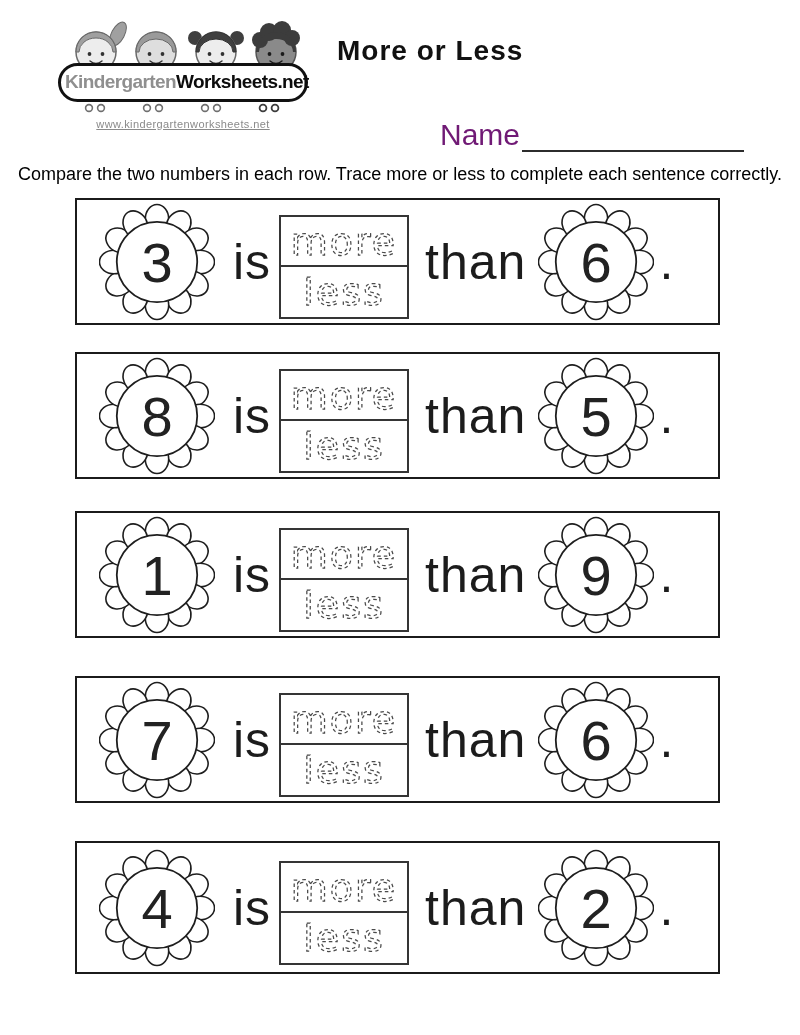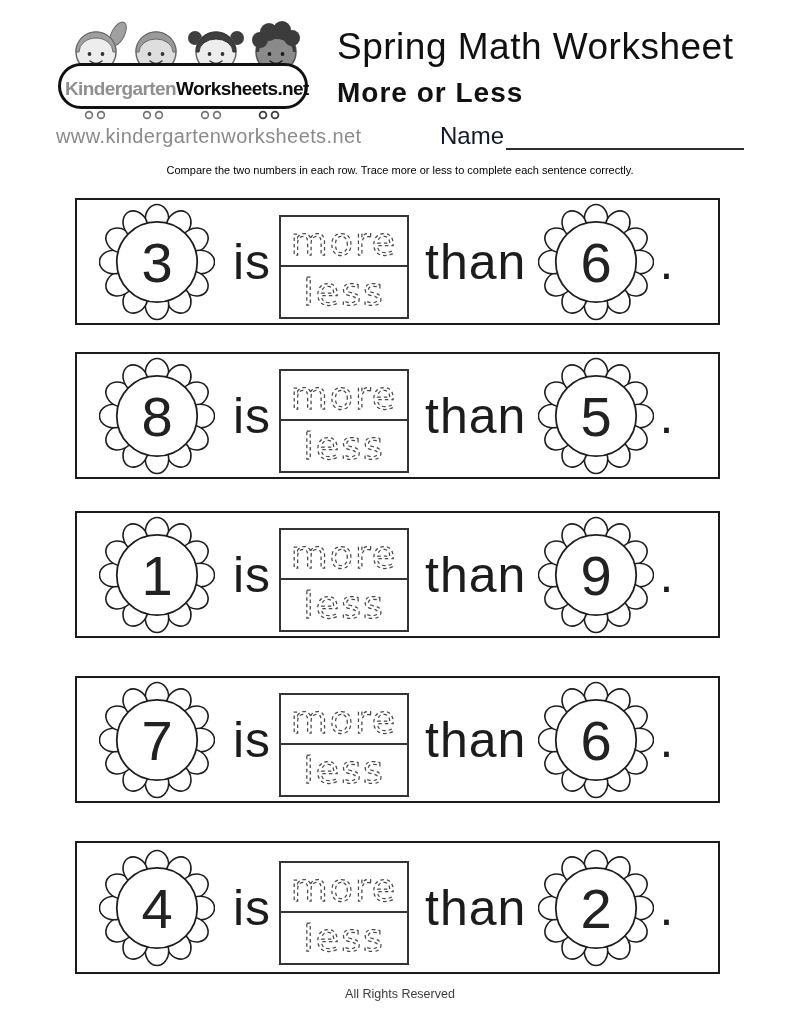--- a/index.html
+++ b/index.html
@@ -8,38 +8,38 @@
     width:800px; height:1035px; position:relative; overflow:hidden;
     font-family:"Liberation Sans", sans-serif; color:#1c1c1c;
   }
 
   
   .logo-block { position:absolute; left:56px; top:12px; width:254px; text-align:center; }
   .kids-svg { display:block; margin:0 auto -13px auto; position:relative; z-index:1; }
   .logo-pill {
     position:relative; z-index:2; background:#fff;
     border:3px solid #111; border-radius:26px;
-    width:250px; margin:0 auto; padding:12px 4px 6px 4px;
+    width:250px; margin:0 auto; padding:5px 4px 6px 4px;
     white-space:nowrap; font-size:19px; letter-spacing:-0.6px; font-weight:bold;
   }
   .logo-pill .gray-part { color:#8f8f8f; }
   .logo-pill .black-part { color:#0c0c0c; }
   .feet-svg { display:block; margin:-2px auto 0 auto; }
-  .logo-url { margin-top:4px; font-size:20px; color:#8a8a8a; letter-spacing:0.4px; }
+  .logo-url { margin-top:4px; font-size:11px; color:#8a8a8a; letter-spacing:0.4px;text-decoration:underline; }
 
   
   .title-block { position:absolute; left:337px; top:26px; }
   .page-title { font-size:37px; font-weight:normal; color:#101010; letter-spacing:0.5px; }
   .page-subtitle { margin-top:9px; font-size:28px; font-weight:bold; letter-spacing:1px; color:#111; }
 
   .name-row { position:absolute; top:118px; left:440px; right:56px; display:flex; align-items:flex-end; }
-  .name-label { font-size:24px; color:#0f172a; }
+  .name-label { font-size:30px; color:#701a75; }
   .name-line { flex:1; border-bottom:2.5px solid #2c2c2c; height:32px; margin-left:2px; }
 
-  .instruction { position:absolute; top:164px; left:0; right:0; text-align:center; font-size:11px; color:#000; }
+  .instruction { position:absolute; top:164px; left:0; right:0; text-align:center; font-size:18px; color:#000; }
 
   
   .rows-wrap { position:absolute; top:198px; left:75px; width:645px; }
   .ws-row {
     height:127px; border:2px solid #1b1b1b; background:#fff;
     display:flex; align-items:center;
   }
   .ws-row.r1 { margin-bottom:27px; }
   .ws-row.r2 { margin-bottom:32px; }
   .ws-row.r3 { margin-bottom:38px; }
@@ -126,21 +126,20 @@
     </g>
     <g fill="none" stroke="#3c3c3c" stroke-width="1.8">
       <circle cx="200" cy="8" r="3.4"></circle>
         <circle cx="212" cy="8" r="3.4"></circle>
     </g>
   </svg>
   <div class="logo-url">www.kindergartenworksheets.net</div>
 </div>
 
 <div class="title-block">
-  <div class="page-title">Spring Math Worksheet</div>
   <div class="page-subtitle">More or Less</div>
 </div>
 
 <div class="name-row">
   <span class="name-label">Name</span>
   <span class="name-line"></span>
 </div>
 
 <div class="instruction">Compare the two numbers in each row. Trace more or less to complete each sentence correctly.</div>
 
@@ -412,14 +411,13 @@
         </g>
       <circle class="center" cx="62" cy="62" r="43"></circle>
       <text x="62" y="83">2</text>
     </svg>
     <span class="period-word">.</span>
   </div>
 
 </div>
 
 <div class="footer">
-  <div>All Rights Reserved</div>
 </div>
 
 </body></html>

